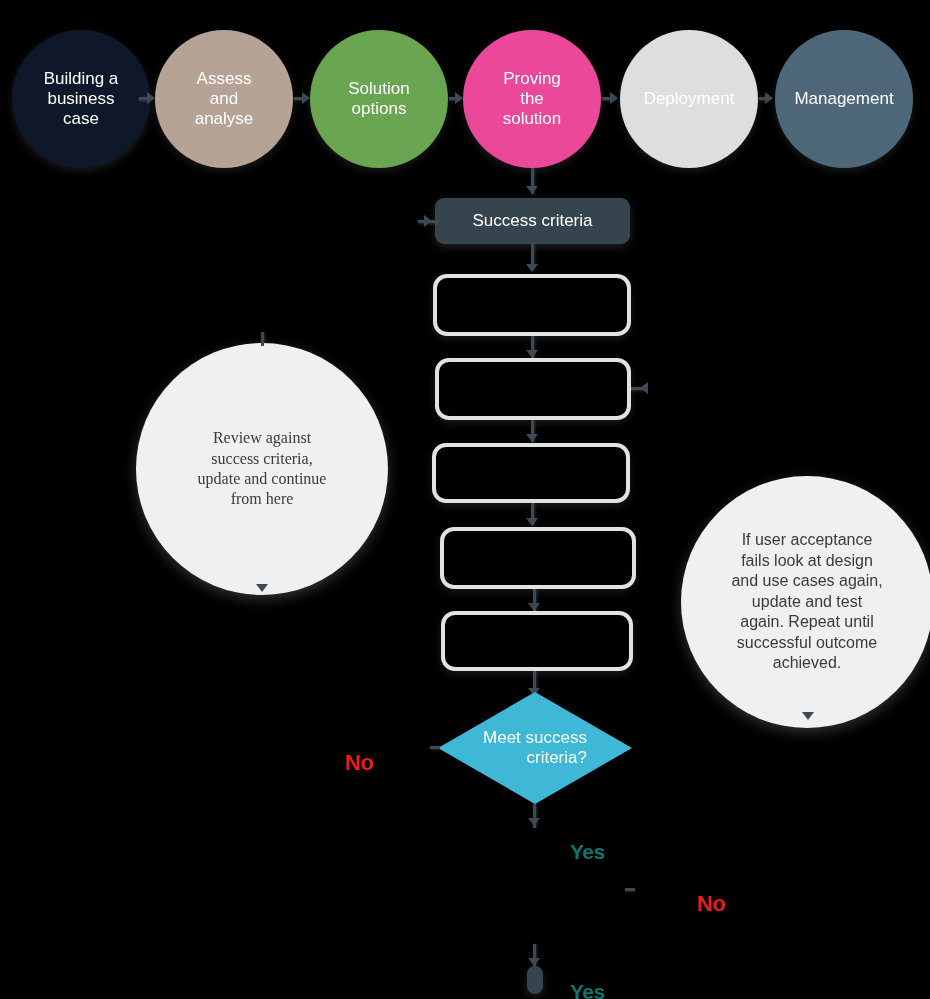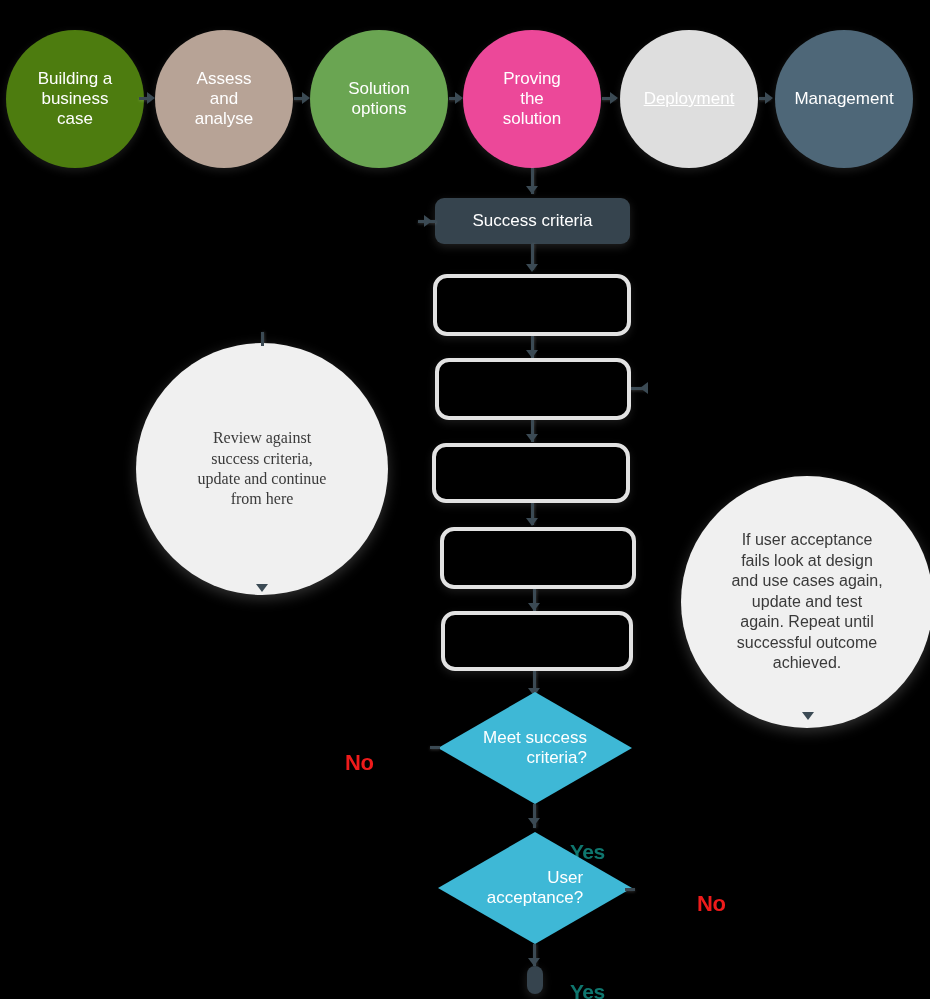--- a/index.html
+++ b/index.html
@@ -156,21 +156,21 @@
     margin-top: 32px;
   }
   .branch-no  { color: #ee1b1b; }
   .branch-yes { color: #0f766e; }
 </style>
 </head>
 <body>
 
 <div id="canvas">
 
-  <div class="stage-circle" style="left:6px; top:30px; width:138px; height:138px; background:#4d7c0f; font-size:17px;">
+  <div class="stage-circle" style="left:12px; top:30px; width:138px; height:138px; background:#0f172a; font-size:17px;">
     <span class="lbl">Building a
 business
 case</span>
   </div>
 
   <div class="stage-circle" style="left:155px; top:30px; width:138px; height:138px; background:#B7A396; font-size:17px;">
     <span class="lbl">Assess
 and
 analyse</span>
   </div>
@@ -179,21 +179,21 @@
     <span class="lbl">Solution
 options</span>
   </div>
 
   <div class="stage-circle" style="left:463px; top:30px; width:138px; height:138px; background:#ec4899; font-size:17px;">
     <span class="lbl">Proving
 the
 solution</span>
   </div>
 
-  <div class="stage-circle" style="left:620px; top:30px; width:138px; height:138px; background:#DEDEDE; font-size:17px;text-decoration:underline;">
+  <div class="stage-circle" style="left:620px; top:30px; width:138px; height:138px; background:#DEDEDE; font-size:17px;">
     <span class="lbl">Deployment</span>
   </div>
 
   <div class="stage-circle" style="left:775px; top:30px; width:138px; height:138px; background:#4E6778; font-size:17px;">
     <span class="lbl">Management</span>
   </div>
 
   <div class="conn-h" style="left:139px; top:97px; width:12px;"></div>
   <div class="arrow-r" style="left:147px; top:92px;"></div>
 
@@ -288,25 +288,20 @@
 
   <div class="branch-label branch-no" style="left:345px; top:720px; font-size:22px;">No</div>
 
   <div class="branch-label branch-yes" style="left:570px; top:809px; font-size:21px;">Yes</div>
 
   <div class="conn-h" style="left:430px; top:746px; width:10px;"></div>
 
   <div class="conn-v" style="left:533px; top:804px; height:24px;"></div>
   <div class="arrow-d" style="left:528px; top:818px;"></div>
 
-  <div class="diamond-wrap" style="left:438px; top:832px; width:194px; height:112px;">
-    <div class="diamond-shape"></div>
-    <div class="diamond-text" style="font-size:17px;">User
-acceptance?</div>
-  </div>
 
   <div class="branch-label branch-no" style="left:697px; top:861px; font-size:22px;">No</div>
 
   <div class="branch-label branch-yes" style="left:570px; top:949px; font-size:21px;">Yes</div>
 
   <div class="conn-h" style="left:625px; top:888px; width:10px;"></div>
 
   <div class="conn-v" style="left:533px; top:944px; height:22px;"></div>
   <div class="arrow-d" style="left:528px; top:958px;"></div>
   <div class="crit-box" style="left:527px; top:966px; width:16px; height:28px;"></div>

